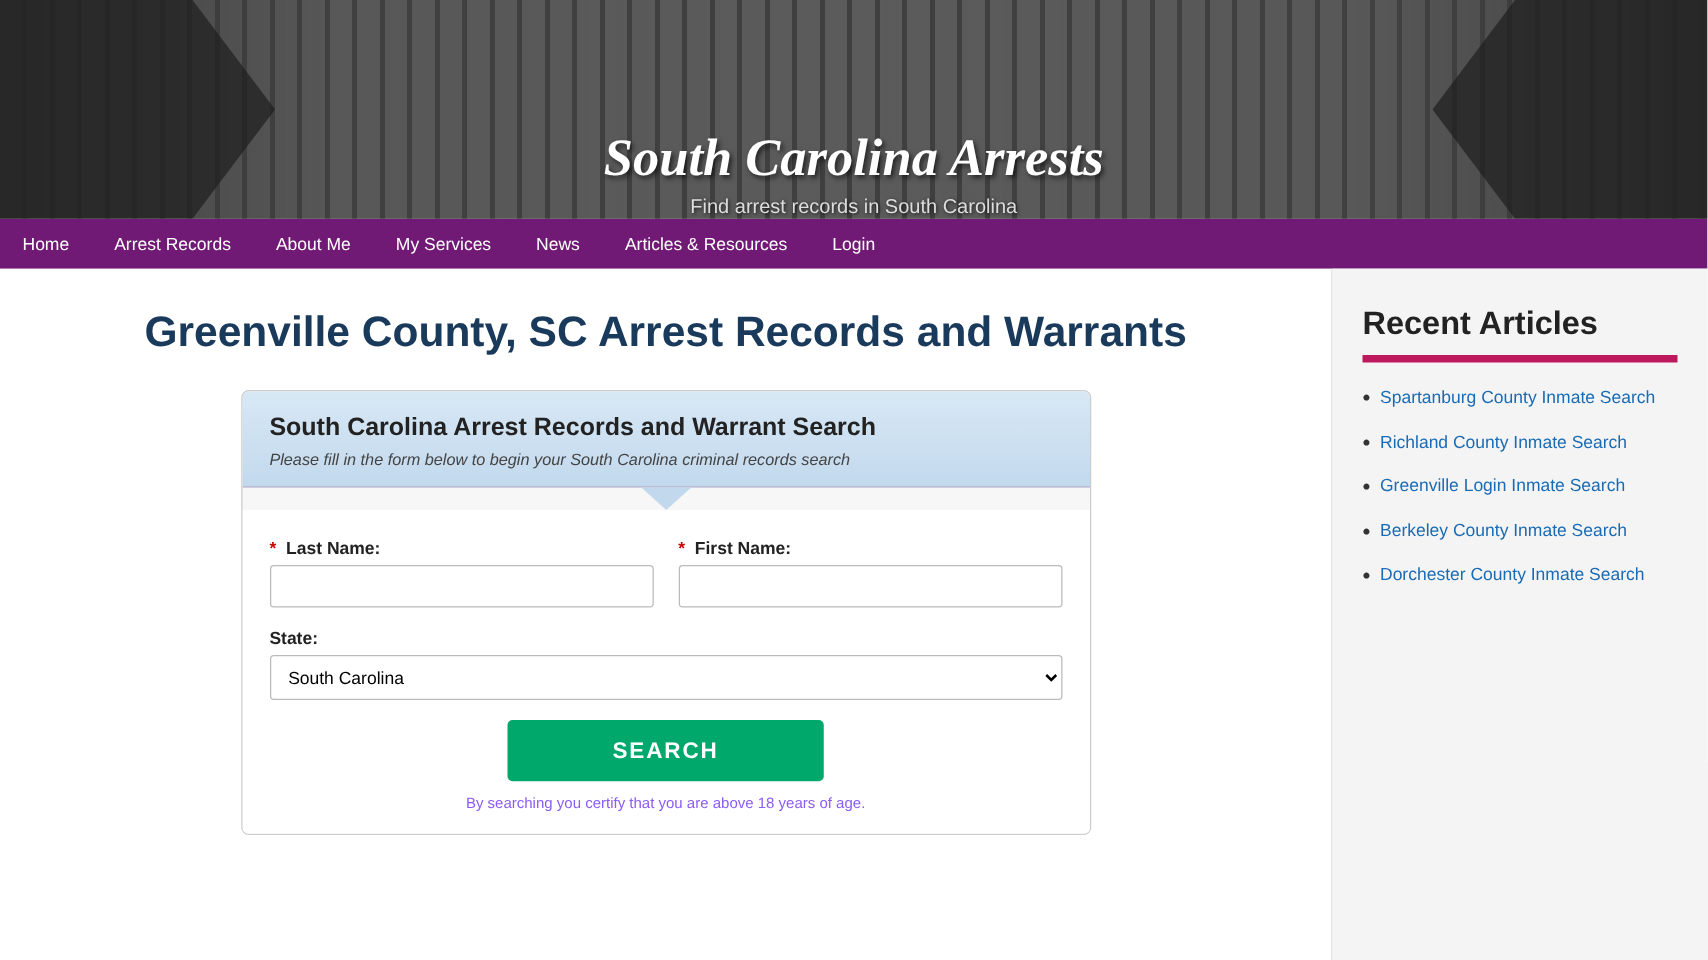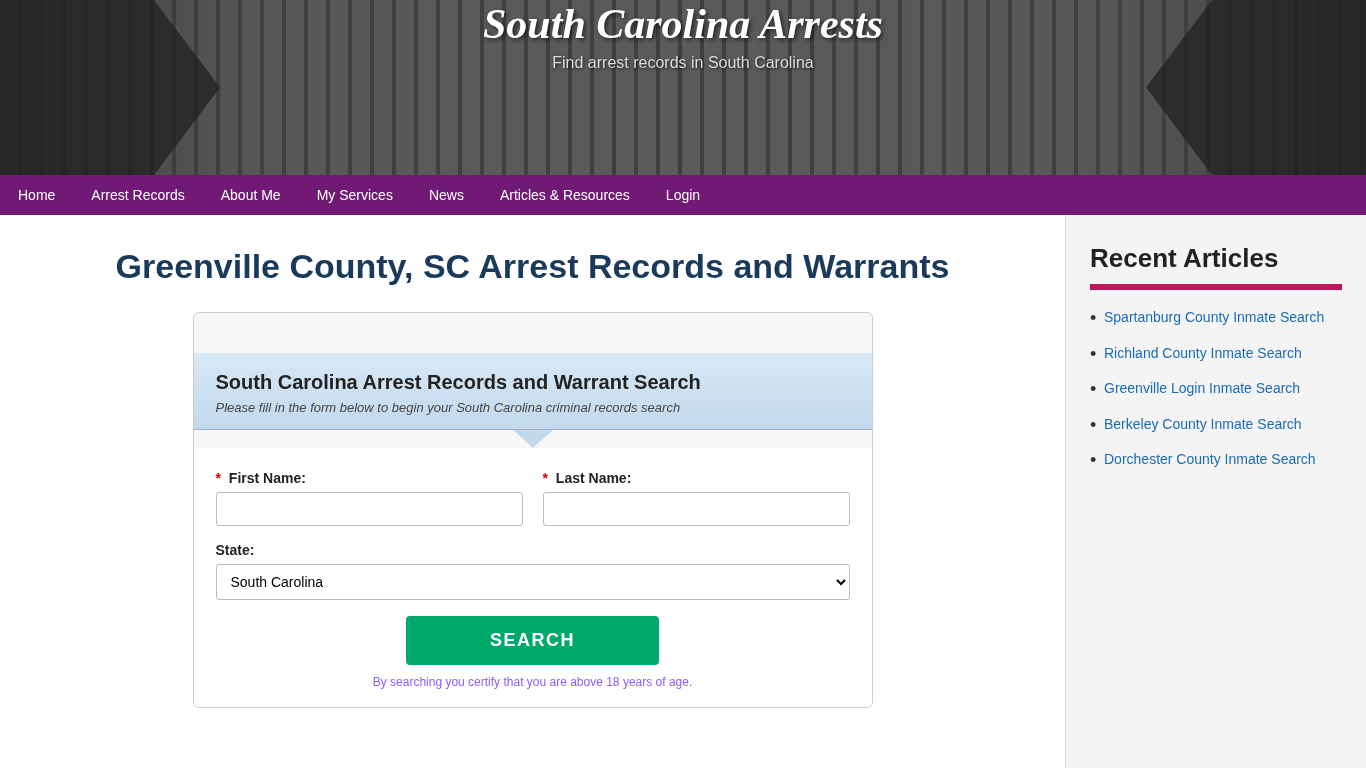--- a/index.html
+++ b/index.html
@@ -7,21 +7,21 @@
 
     
     .hero {
       position: relative;
       height: 175px;
       background: #555;
       overflow: hidden;
       display: flex;
       flex-direction: column;
       align-items: center;
-      justify-content: flex-start;
+      justify-content: flex-end;
     }
     .hero-bg {
       position: absolute;
       inset: 0;
       background: linear-gradient(to right,
         rgba(60,60,60,0.85) 0%,
         rgba(90,90,90,0.5) 20%,
         rgba(100,100,100,0.4) 50%,
         rgba(90,90,90,0.5) 80%,
         rgba(60,60,60,0.85) 100%),
@@ -111,21 +111,20 @@
       border-radius: 6px;
       background: #f7f7f7;
       overflow: hidden;
       max-width: 680px;
       margin: 0 auto;
     }
     .search-card-header {
       background: linear-gradient(180deg, #d8e8f5 0%, #c2d9ed 100%);
       padding: 18px 22px 14px;
       border-bottom: 1px solid #aac;
-      margin-top: 40px;
     }
     .search-card-header h2 {
       font-size: 20px;
       font-weight: bold;
       color: #222;
       margin-bottom: 6px;
     }
     .search-card-header p {
       font-size: 13px;
       font-style: italic;
@@ -276,28 +275,28 @@
         <h2>South Carolina Arrest Records and Warrant Search</h2>
         <p>Please fill in the form below to begin your South Carolina criminal records search</p>
       </div>
       <div class="card-pointer"></div>
 
       <div class="search-form">
         <div class="form-row">
           <div class="form-group">
             <label>
               <span class="required-star">*</span>
-              <span>First Name:</span>
+              <span>Last Name:</span>
             </label>
             <input type="text" style="">
           </div>
           <div class="form-group">
             <label>
               <span class="required-star">*</span>
-              <span>Last Name:</span>
+              <span>First Name:</span>
             </label>
             <input type="text" style="">
           </div>
         </div>
 
         <div class="form-row">
           <div class="form-group">
             <label>State:</label>
             <select>
               <option>South Carolina</option>

